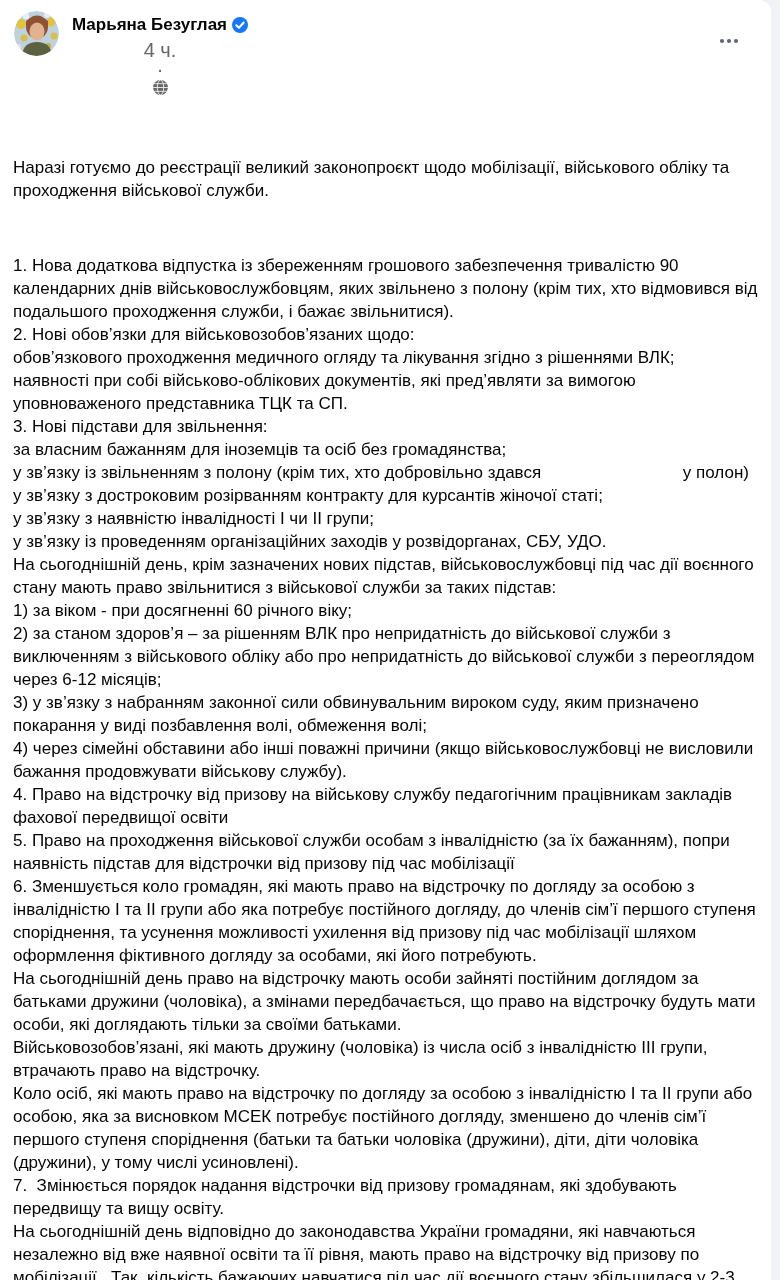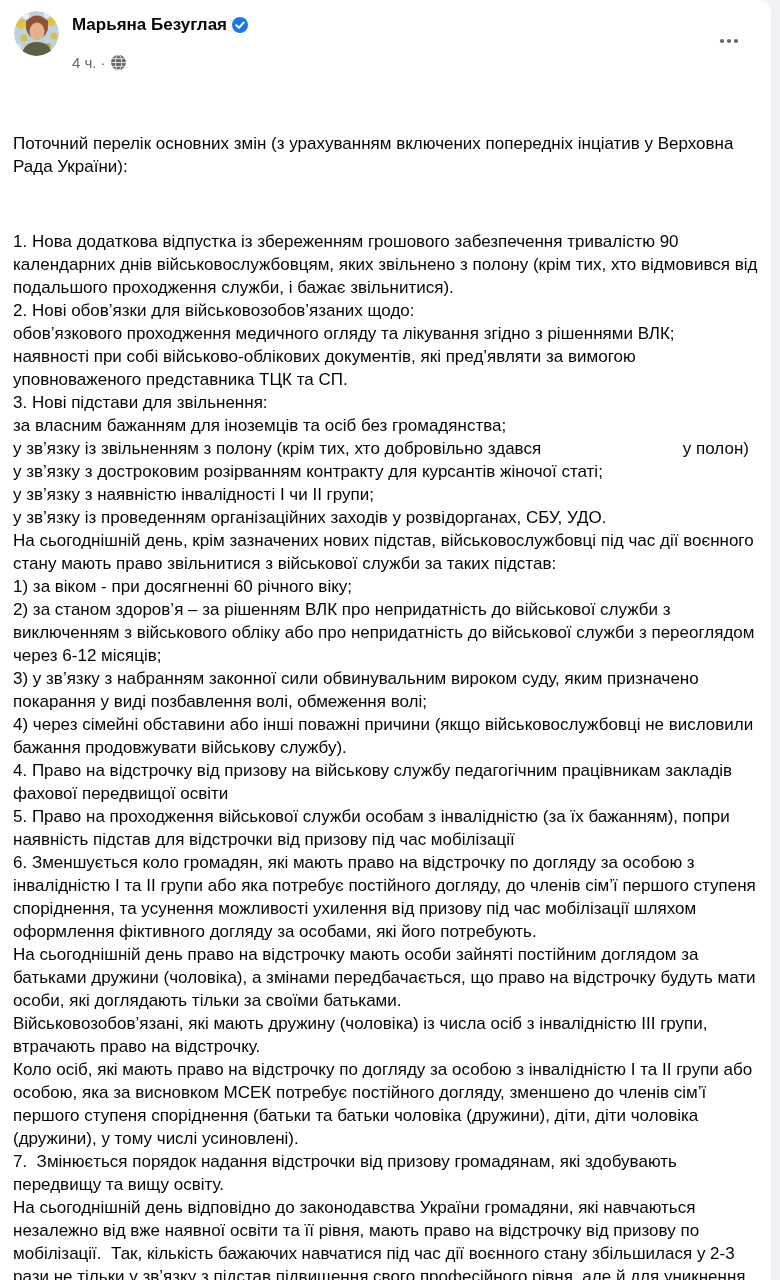--- a/index.html
+++ b/index.html
@@ -56,24 +56,25 @@
     cursor: pointer;
   }
   .verified-badge {
     margin-left: 5px;
     display: inline-flex;
     align-items: center;
   }
   .meta-row {
     display: flex;
     align-items: center;
-    margin-top: 18px;
+    margin-top: 6px;
     color: #65676b;
-    font-size: 15px;
+    font-size: 20px;
     line-height: 19px;
+    flex-direction: column;
   }
   .timestamp { cursor: pointer; }
   .meta-separator { margin: 0 4px; }
   .globe { display: inline-flex; align-items: center; }
   .more-button {
     position: absolute;
     right: 12px;
     top: 13px;
     border: none;
     background: none;
@@ -151,21 +152,21 @@
       <svg width="22" height="6" viewBox="0 0 22 6">
         <circle cx="4" cy="3" r="2.1" fill="#606770"></circle>
         <circle cx="11" cy="3" r="2.1" fill="#606770"></circle>
         <circle cx="18" cy="3" r="2.1" fill="#606770"></circle>
       </svg>
     </button>
 
   </div>
 
   <div class="post-text">
-    <p>Поточний перелік основних змін (з урахуванням включених попередніх інціатив у Верховна Рада України):</p>
+    <p>Наразі готуємо до реєстрації великий законопроєкт щодо мобілізації, військового обліку та проходження військової служби.</p>
     <p>1. Нова додаткова відпустка із збереженням грошового забезпечення тривалістю 90 календарних днів військовослужбовцям, яких звільнено з полону (крім тих, хто відмовився від подальшого проходження служби, і бажає звільнитися).
 2. Нові обов’язки для військовозобов’язаних щодо:
 обов’язкового проходження медичного огляду та лікування згідно з рішеннями ВЛК;
 наявності при собі військово-облікових документів, які пред’являти за вимогою уповноваженого представника ТЦК та СП.
 3. Нові підстави для звільнення:
 за власним бажанням для іноземців та осіб без громадянства;
 у зв’язку із звільненням з полону (крім тих, хто добровільно здався&nbsp;&nbsp;&nbsp;&nbsp;&nbsp;&nbsp;&nbsp;&nbsp;&nbsp;&nbsp;&nbsp;&nbsp;&nbsp;&nbsp;&nbsp;&nbsp;&nbsp;&nbsp;&nbsp;&nbsp;&nbsp;&nbsp;&nbsp;&nbsp;&nbsp;&nbsp;&nbsp;&nbsp;&nbsp;&nbsp;у полон)
 у зв’язку з достроковим розірванням контракту для курсантів жіночої статі;
 у зв’язку з наявністю інвалідності І чи ІІ групи;
 у зв’язку із проведенням організаційних заходів у розвідорганах, СБУ, УДО.

